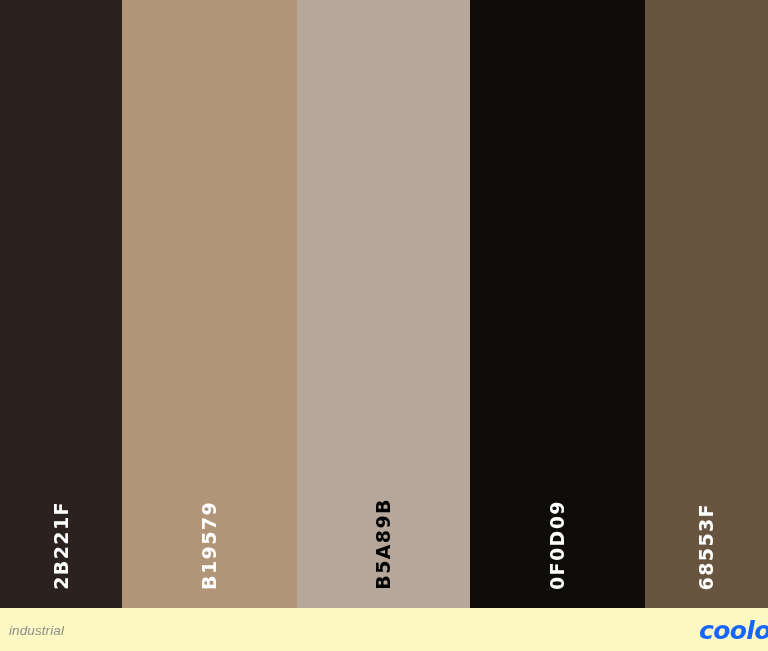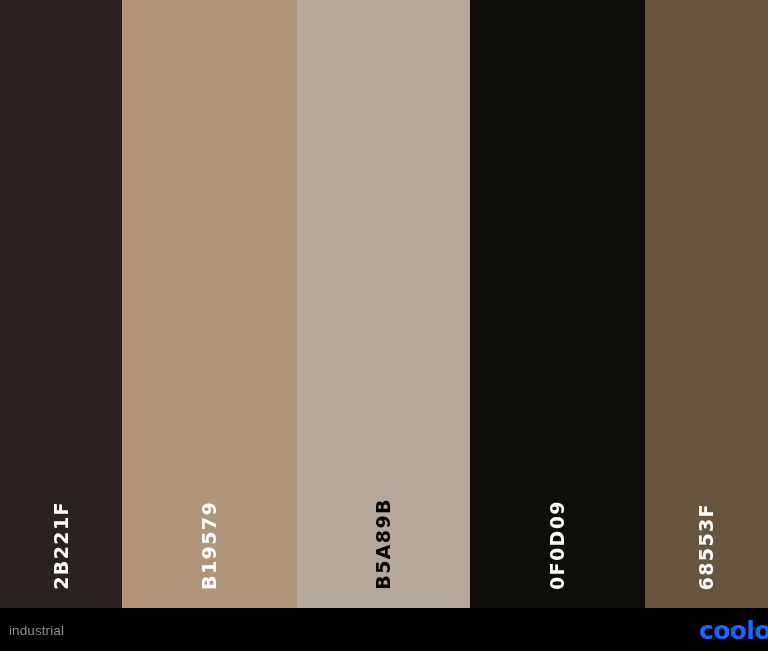--- a/index.html
+++ b/index.html
@@ -59,25 +59,26 @@
     letter-spacing: 1.4px;
     line-height: 1;
     white-space: nowrap;
     text-transform: uppercase;
   }
 
   
   #footer-bar {
     flex: 1 1 auto;
     height: 43px;
-    background: #000000;
+    background: #fef9c3;
     position: relative;
     display: flex;
     align-items: center;
     overflow: hidden;
+    font-style: italic;
   }
 
   #palette-name {
     position: absolute;
     left: 9px;
     top: 50%;
     transform: translateY(-50%);
     font-family: "Liberation Sans", "DejaVu Sans", sans-serif;
     font-size: 13.5px;
     color: #8c8c8c;

